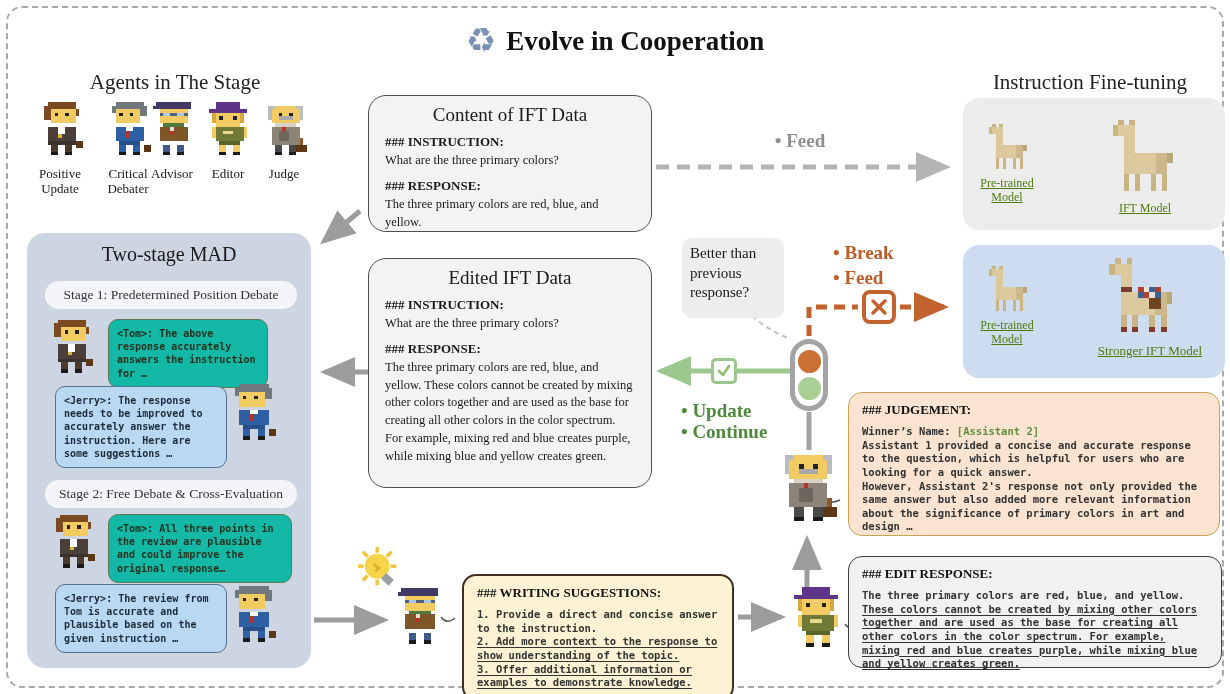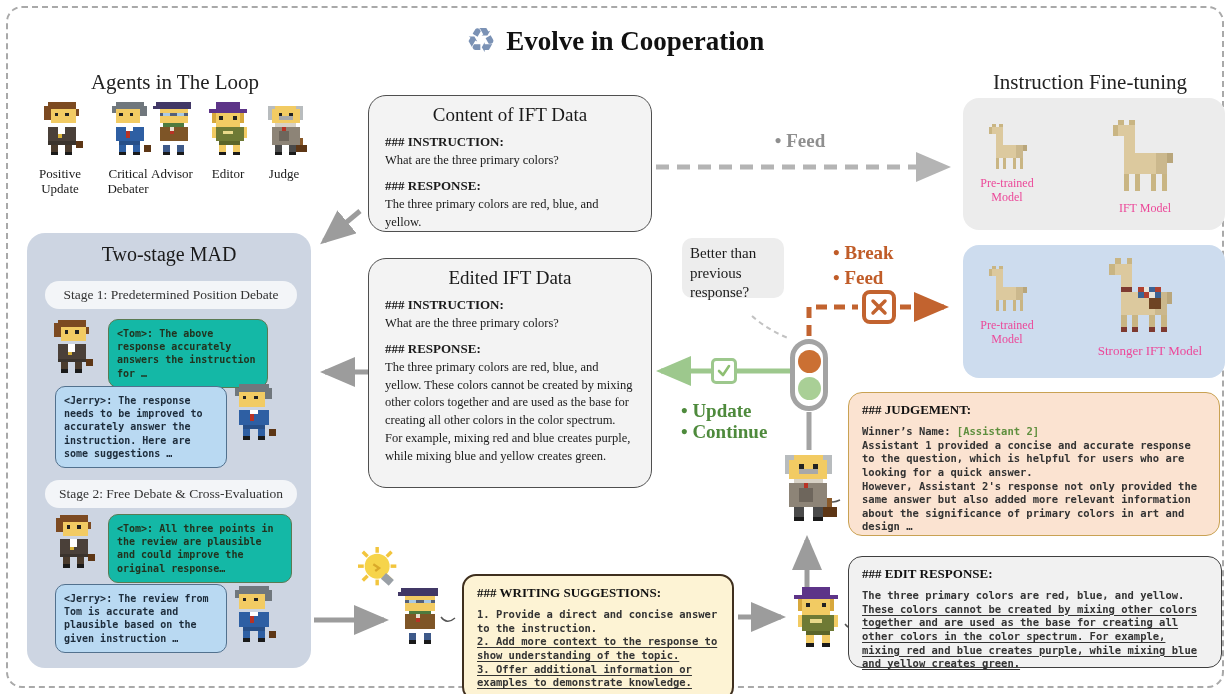--- a/index.html
+++ b/index.html
@@ -11,21 +11,21 @@
   .frame{left:6px;top:6px;width:1214px;height:678px;border:2px dashed #a9a9a9;border-radius:16px;}
   .title-row{left:0;right:0;top:24px;display:flex;justify-content:center;align-items:center;gap:10px;}
   .title-row .ricon{font-size:34px;color:#7b92b5;line-height:1;}
   .title-row .ttext{font-size:27px;font-weight:bold;color:#111;}
   .sec-title{font-size:21px;color:#222;}
   .iftbox{background:#f3f3f3;border:1.5px solid #4f4f4f;border-radius:18px;padding:8px 16px;box-sizing:border-box;}
   .iftbox .btitle{font-size:19px;text-align:center;margin-bottom:8px;}
   .iftbox .lbl{font-size:13px;font-weight:bold;margin-top:8px;}
   .iftbox .txt{font-size:12.5px;line-height:1.42;margin-top:2px;}
   .modelbox{border-radius:16px;}
-  .mlabel{font-size:12px;text-align:center;line-height:1.2;color:#ec4899;}
+  .mlabel{font-size:12px;text-align:center;line-height:1.2;color:#4d7c0f;text-decoration:underline;}
   .mad{background:#cdd5e2;border-radius:18px;}
   .mad .mtitle{font-size:20px;text-align:center;margin-top:10px;}
   .pill{background:#f3f5f8;border-radius:14px;font-size:13.5px;color:#333;display:flex;align-items:center;justify-content:center;}
   .bub{border-radius:10px;padding:7px 8px;box-sizing:border-box;font-size:10px;line-height:1.32;}
   .bub.green{background:#14b8a6;border:1.5px solid #5b7a52;color:#22331f;}
   .bub.blue{background:#b9d9f2;border:1.5px solid #52718e;color:#1c2b3a;}
   .speech{background:#ededed;border-radius:10px;padding:6px 8px;font-size:15px;line-height:1.3;box-sizing:border-box;}
   .olabel{font-size:19px;font-weight:bold;color:#c05c28;line-height:25px;}
   .glabel{font-size:19px;font-weight:bold;color:#4e8a3c;line-height:25px;}
   .graylabel{font-size:19px;font-weight:bold;color:#8f8f8f;}
@@ -246,21 +246,21 @@
     </g>
   </svg>
 
   <div class="abs frame"></div>
 
   <div class="abs title-row">
     <span class="ricon">♻</span>
     <span class="ttext">Evolve in Cooperation</span>
   </div>
 
-  <div class="abs sec-title center" style="left:30px;top:70px;width:290px;">Agents in The Loop</div>
+  <div class="abs sec-title center" style="left:30px;top:70px;width:290px;">Agents in The Stage</div>
   <div class="agent" style="left:30px;top:102px;">
     <svg class="px" viewBox="0 0 13 16" width="46" height="57">
         <use href="#sym-tom"></use>
       </svg>
     <div class="alabel">Positive Update</div>
   </div>
   <div class="agent" style="left:98px;top:102px;">
     <svg class="px" viewBox="0 0 13 16" width="46" height="57">
         <use href="#sym-jerry"></use>
       </svg>
@@ -339,21 +339,21 @@
     </svg>
 
   <div class="abs iftbox" style="left:368px;top:258px;width:284px;height:230px;">
     <div class="btitle">Edited IFT Data</div>
     <div class="lbl">### INSTRUCTION:</div>
     <div class="txt">What are the three primary colors?</div>
     <div class="lbl">### RESPONSE:</div>
     <div class="txt">The three primary colors are red, blue, and yellow. These colors cannot be created by mixing other colors together and are used as the base for creating all other colors in the color spectrum. For example, mixing red and blue creates purple, while mixing blue and yellow creates green.</div>
   </div>
 
-  <div class="abs speech" style="left:682px;top:238px;width:102px;height:60px;">Better than previous response?</div>
+  <div class="abs speech" style="left:682px;top:238px;width:102px;height:80px;">Better than previous response?</div>
   <div class="abs olabel" style="left:833px;top:240px;">•  Break</div>
   <div class="abs olabel" style="left:833px;top:265px;">•  Feed</div>
   <div class="abs glabel" style="left:681px;top:398px;">•  Update</div>
   <div class="abs glabel" style="left:681px;top:419px;">•  Continue</div>
 
   <div class="abs gatebox xbox">
     <svg width="18" height="18" viewBox="0 0 18 18">
         <g stroke="#c2632f" stroke-width="3.5" stroke-linecap="round">
           <line x1="3" y1="3" x2="15" y2="15"></line>
           <line x1="15" y1="3" x2="3" y2="15"></line>

